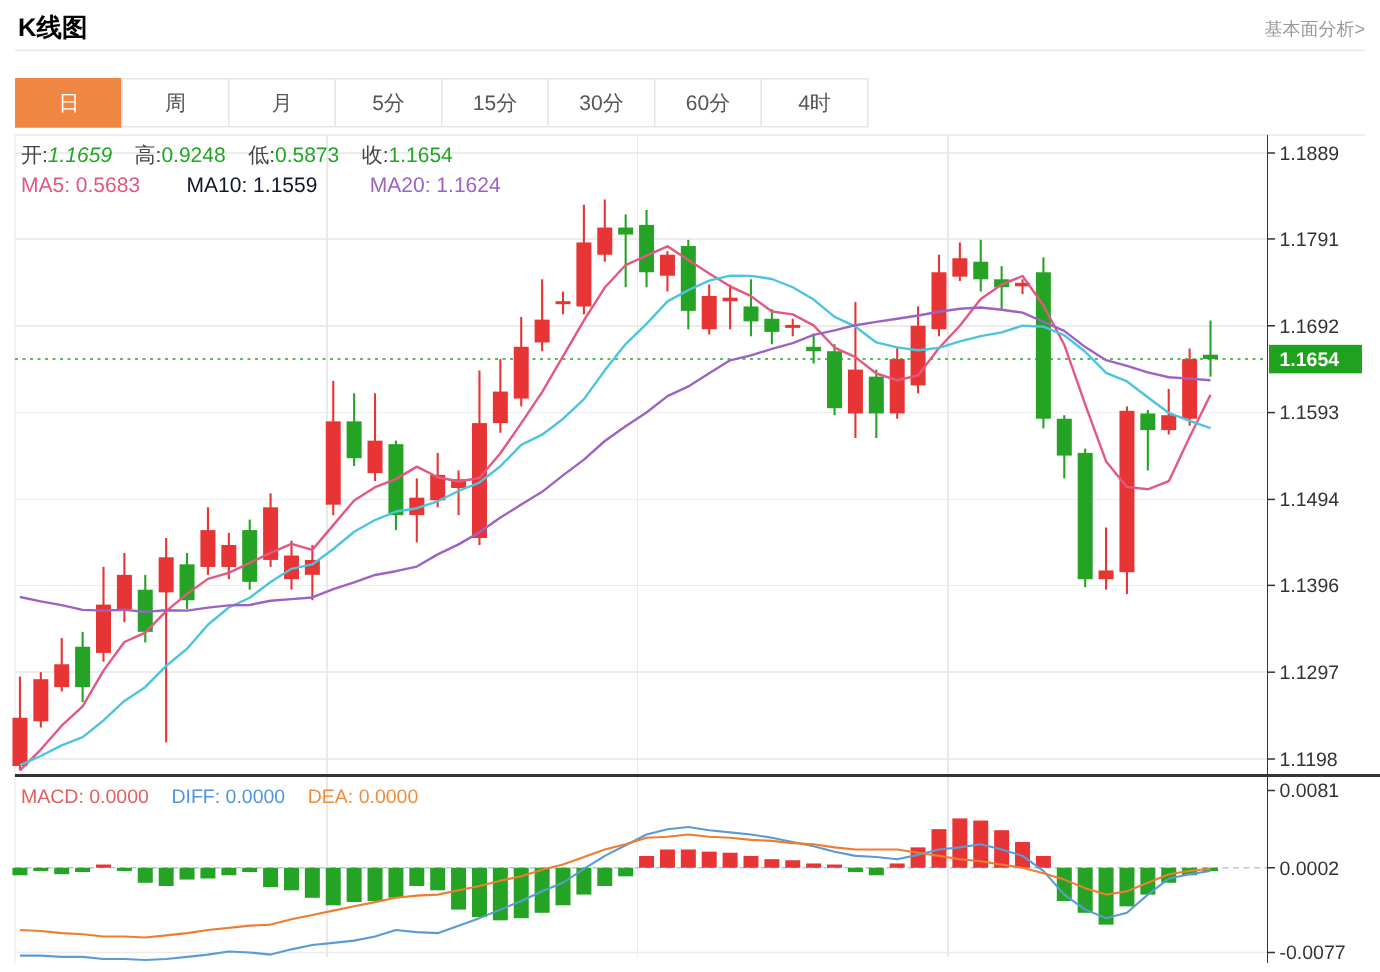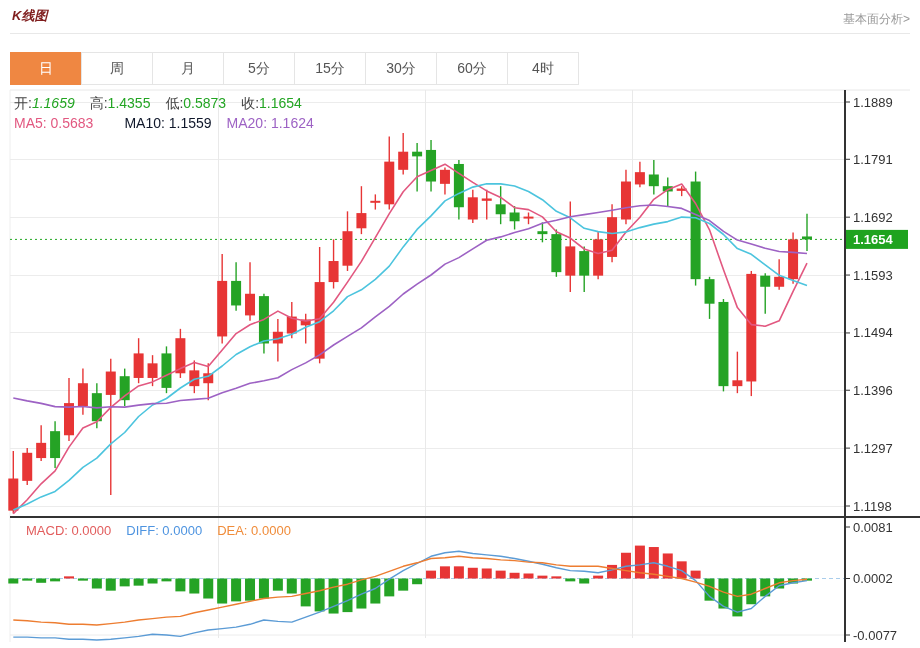--- a/index.html
+++ b/index.html
@@ -1,18 +1,18 @@
 <!DOCTYPE html>
 <html><head>
 <meta charset="utf-8">
 <style>
   html,body{margin:0;padding:0;background:#fff;}
   body{width:920px;height:648px;position:relative;overflow:hidden;
        font-family:"Liberation Sans","DejaVu Sans",sans-serif;}
-  .page-title{position:absolute;left:12px;top:7px;font-size:13px;font-weight:bold;color:#7f1d1d;font-style:italic;}
+  .page-title{position:absolute;left:12px;top:7px;font-size:17px;font-weight:bold;color:#000000;}
   .top-link{position:absolute;right:10px;top:11px;font-size:12px;color:#999;cursor:pointer;text-decoration:none;}
   .title-divider{position:absolute;left:10px;top:33px;width:900px;height:1px;background:#e8e8e8;}
   .tabbar{position:absolute;left:10px;top:52px;display:flex;z-index:5;}
   .tab{width:70px;height:31px;line-height:31px;text-align:center;font-size:14px;color:#555;
        background:#fff;border:1px solid #e5e5e5;margin-left:-1px;cursor:pointer;box-sizing:content-box;}
   .tab:first-child{margin-left:0;}
   .tab.active{background:#ef8742;border-color:#ef8742;color:#fff;}
   .chart-svg{position:absolute;left:0;top:0;width:920px;height:648px;}
   .legend-row{position:absolute;display:flex;align-items:center;font-size:14px;z-index:4;white-space:nowrap;}
   #legend-ohlc{left:14px;top:95px;}
@@ -258,26 +258,26 @@
     <line x1="845" y1="578.5" x2="850" y2="578.5" stroke="#333333" stroke-width="1"></line>
     <text x="853" y="583" font-size="13" fill="#333">0.0002</text>
     <line x1="845" y1="635" x2="850" y2="635" stroke="#333333" stroke-width="1"></line>
     <text x="853" y="639.5" font-size="13" fill="#333">-0.0077</text>
     <rect x="846" y="229.8950795947903" width="62" height="19" fill="#1fa31f"></rect>
     <text x="853" y="243.8950795947903" font-size="13" font-weight="bold" fill="#ffffff">1.1654</text>
   </svg>
 
 <div class="legend-row" id="legend-ohlc">
     <span class="legend-item"><span class="lg-label">开:</span><span style="color: rgb(35, 165, 35); font-style: italic;">1.1659</span></span>
-    <span class="legend-item"><span class="lg-label">高:</span><span style="color: rgb(35, 165, 35);">1.4355</span></span>
+    <span class="legend-item"><span class="lg-label">高:</span><span style="color: rgb(35, 165, 35);">0.9248</span></span>
     <span class="legend-item"><span class="lg-label">低:</span><span style="color: rgb(35, 165, 35);">0.5873</span></span>
     <span class="legend-item"><span class="lg-label">收:</span><span style="color: rgb(35, 165, 35);">1.1654</span></span>
   </div>
 <div class="legend-row" id="legend-ma">
     <span class="legend-item" style="color: rgb(226, 88, 128);">MA5: 0.5683</span>
     <span class="legend-item" style="color: #0f172a; margin-left: 16px;">MA10: 1.1559</span>
-    <span class="legend-item" style="color: rgb(157, 98, 196);">MA20: 1.1624</span>
+    <span class="legend-item" style="color: rgb(157, 98, 196); margin-left: 20px;">MA20: 1.1624</span>
   </div>
 <div class="legend-row" id="legend-macd">
-    <span class="legend-item" style="color: rgb(226, 93, 93); margin-left: 12px;">MACD: 0.0000</span>
+    <span class="legend-item" style="color: rgb(226, 93, 93);">MACD: 0.0000</span>
     <span class="legend-item" style="color: rgb(78, 148, 224);">DIFF: 0.0000</span>
     <span class="legend-item" style="color: rgb(240, 140, 58);">DEA: 0.0000</span>
   </div>
 
 </body></html>

